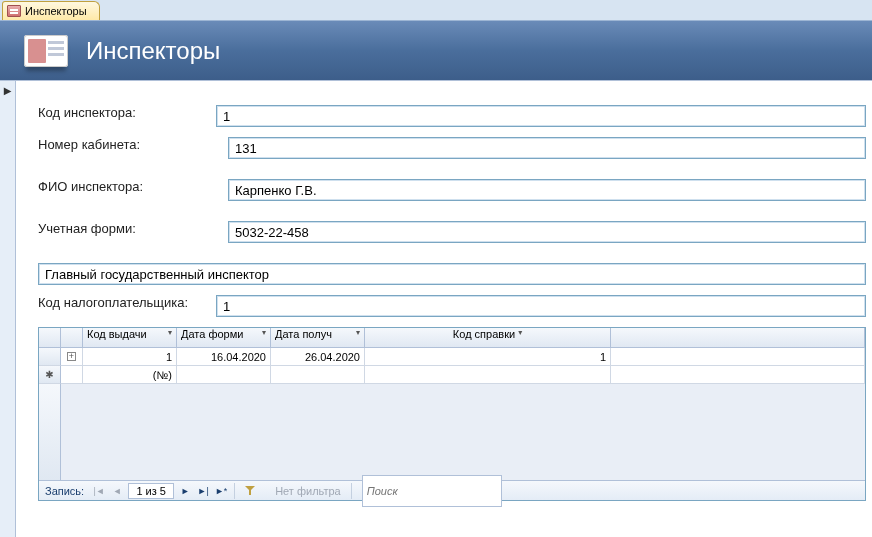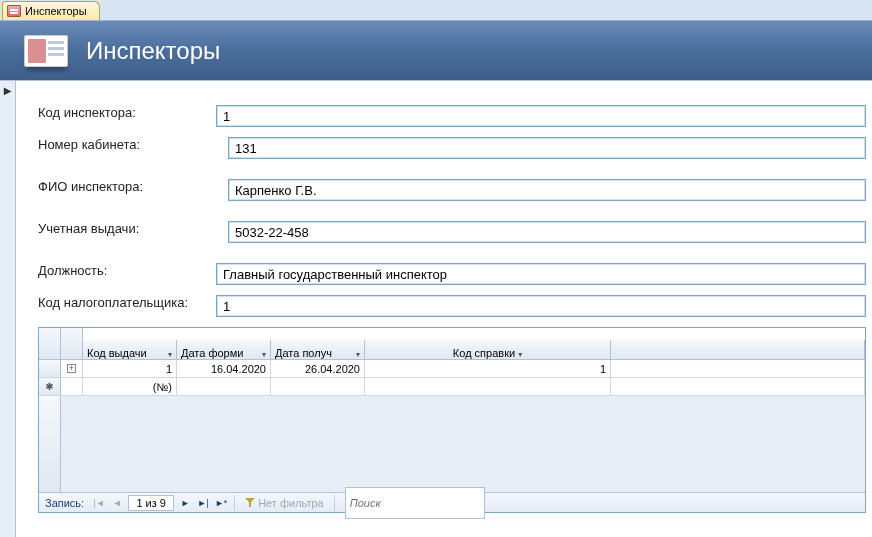--- a/index.html
+++ b/index.html
@@ -141,28 +141,27 @@
   .grid {
     display: grid;
     grid-template-columns: 22px 22px 94px 94px 94px 246px 1fr;
   }
   .grid-header {
     background: linear-gradient(#f5f8fc, #e0e8f2);
     border-bottom: 1px solid #b0c0d8;
     border-right: 1px solid #b0c0d8;
     height: 20px;
     display: flex;
-    align-items: flex-end;
+    align-items: flex-start;
     justify-content: center;
     font-size: 11px;
     padding: 0 4px;
     position: relative;
     white-space: nowrap;
     overflow: hidden;
-    margin-top: 12px;
   }
   .grid-header.left { justify-content: space-between; }
   .grid-header .dd {
     font-size: 8px; color: #555; margin-left: 3px;
   }
   .corner {
     background: linear-gradient(#f5f8fc, #e0e8f2);
     border-bottom: 1px solid #b0c0d8;
     border-right: 1px solid #b0c0d8;
   }
@@ -250,21 +249,21 @@
     text-align: center;
     font-size: 11px;
     line-height: 14px;
     margin: 0 2px;
   }
   .nav-sep {
     width: 1px; height: 16px; background: #c4d0e0; margin: 0 4px;
   }
   .filter-label {
     color: #a0a8b4;
-    display: flex; align-items: center; gap: 3px;
+    display: flex; align-items: center; gap: 20px;
     padding: 0 6px;
   }
   .funnel {
     width: 10px; height: 10px;
     display: inline-block;
     position: relative;
   }
   .funnel::before {
     content: "";
     position: absolute;
@@ -322,26 +321,25 @@
       <div class="field-label">Номер кабинета:</div>
       <input class="field-input" value="131" style="">
     </div>
 
     <div class="field-row tall">
       <div class="field-label">ФИО инспектора:</div>
       <input class="field-input" value="Карпенко Г.В." style="">
     </div>
 
     <div class="field-row tall">
-      <div class="field-label">Учетная выдачи:</div>
+      <div class="field-label">Учетная форми:</div>
       <input class="field-input" value="5032-22-458" style="">
     </div>
 
     <div class="field-row">
-      <div class="field-label">Должность:</div>
       <input class="field-input" value="Главный государственный инспектор" style="">
     </div>
 
     <div class="field-row">
       <div class="field-label">Код налогоплательщика:</div>
       <input class="field-input" value="1" style="">
     </div>
 
     <div class="subform">
       <div class="grid">
@@ -388,21 +386,21 @@
 
       <div class="grid-body-fill">
         <div class="fill-selector"></div>
         <div class="fill-remainder"></div>
       </div>
 
       <div class="nav-bar">
         <span class="nav-label">Запись:</span>
         <span class="nav-btn disabled">|◄</span>
         <span class="nav-btn disabled">◄</span>
-        <div class="nav-pos">1 из 9</div>
+        <div class="nav-pos">1 из 5</div>
         <span class="nav-btn">►</span>
         <span class="nav-btn">►|</span>
         <span class="nav-btn">►*</span>
         <span class="nav-sep"></span>
         <span class="filter-label">
           <span class="funnel"></span>
           <span>Нет фильтра</span>
         </span>
         <span class="nav-sep"></span>
         <input class="search-box" placeholder="Поиск" style="">

